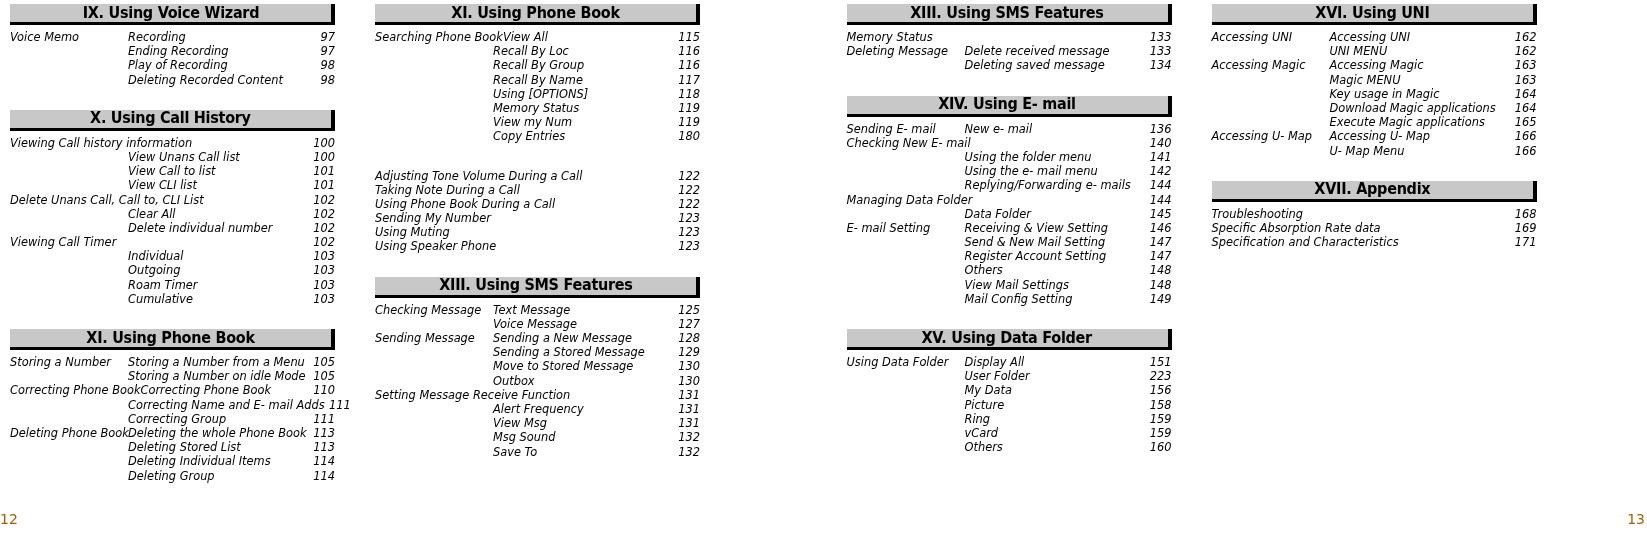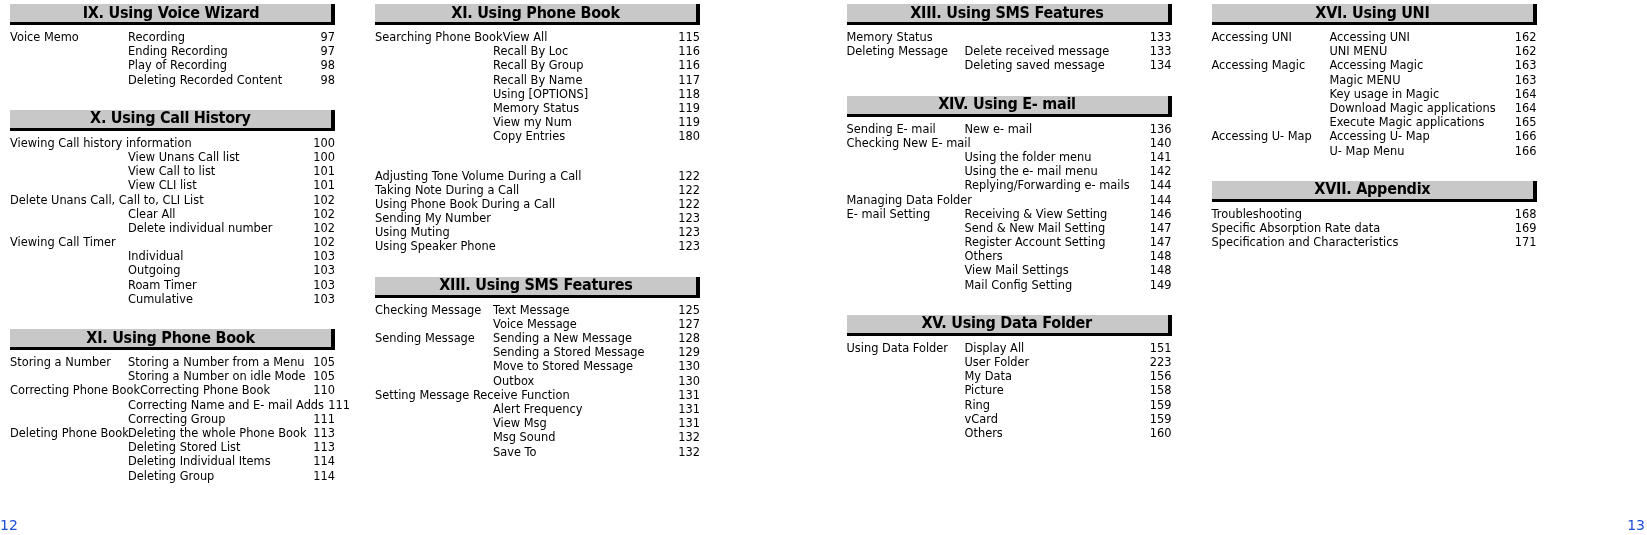--- a/index.html
+++ b/index.html
@@ -45,21 +45,21 @@
     font-size: 15.5px;
     line-height: 15px;
     letter-spacing: -0.3px;
     transform: scaleX(0.93);
     transform-origin: center;
     white-space: nowrap;
     color: #000;
   }
 
   
-  .entries { padding-top: 2px; }
+  .entries { padding-top: 2px; font-style: italic; }
   .row {
     display: flex;
     align-items: baseline;
     height: 14.2px;
     line-height: 14.2px;
     font-size: 11.4px;
     white-space: nowrap;
   }
   .row .lbl {
     width: 118px;
@@ -76,23 +76,23 @@
     text-align: right;
   }
   
   .row.bleed .lbl { width: auto; flex: 0 0 auto; }
   .row.bleed .mid { flex: 1 1 auto; }
   .gap-md { height: 18px; }
 
   
   .folio {
     position: absolute;
-    bottom: 2px;
+    bottom: 8px;
     font-size: 14px;
-    color: #1d4ed8;
+    color: #a16207;
   }
   .folio.left { left: 0px; }
   .folio.right { right: 2px; }
 </style>
 </head>
 <body>
 
 <div class="spread">
 
   <div class="page">
@@ -453,20 +453,25 @@
                 <div class="lbl"></div>
                 <div class="mid">Replying/Forwarding e- mails</div>
                 <div class="pg">144</div>
               </div>
               <div class="row">
                 <div class="lbl">Managing Data Folder</div>
                 <div class="mid"></div>
                 <div class="pg">144</div>
               </div>
               <div class="row">
+                <div class="lbl"></div>
+                <div class="mid">Data Folder</div>
+                <div class="pg">145</div>
+              </div>
+              <div class="row">
                 <div class="lbl">E- mail Setting</div>
                 <div class="mid">Receiving &amp; View Setting</div>
                 <div class="pg">146</div>
               </div>
               <div class="row">
                 <div class="lbl"></div>
                 <div class="mid">Send &amp; New Mail Setting</div>
                 <div class="pg">147</div>
               </div>
               <div class="row">

